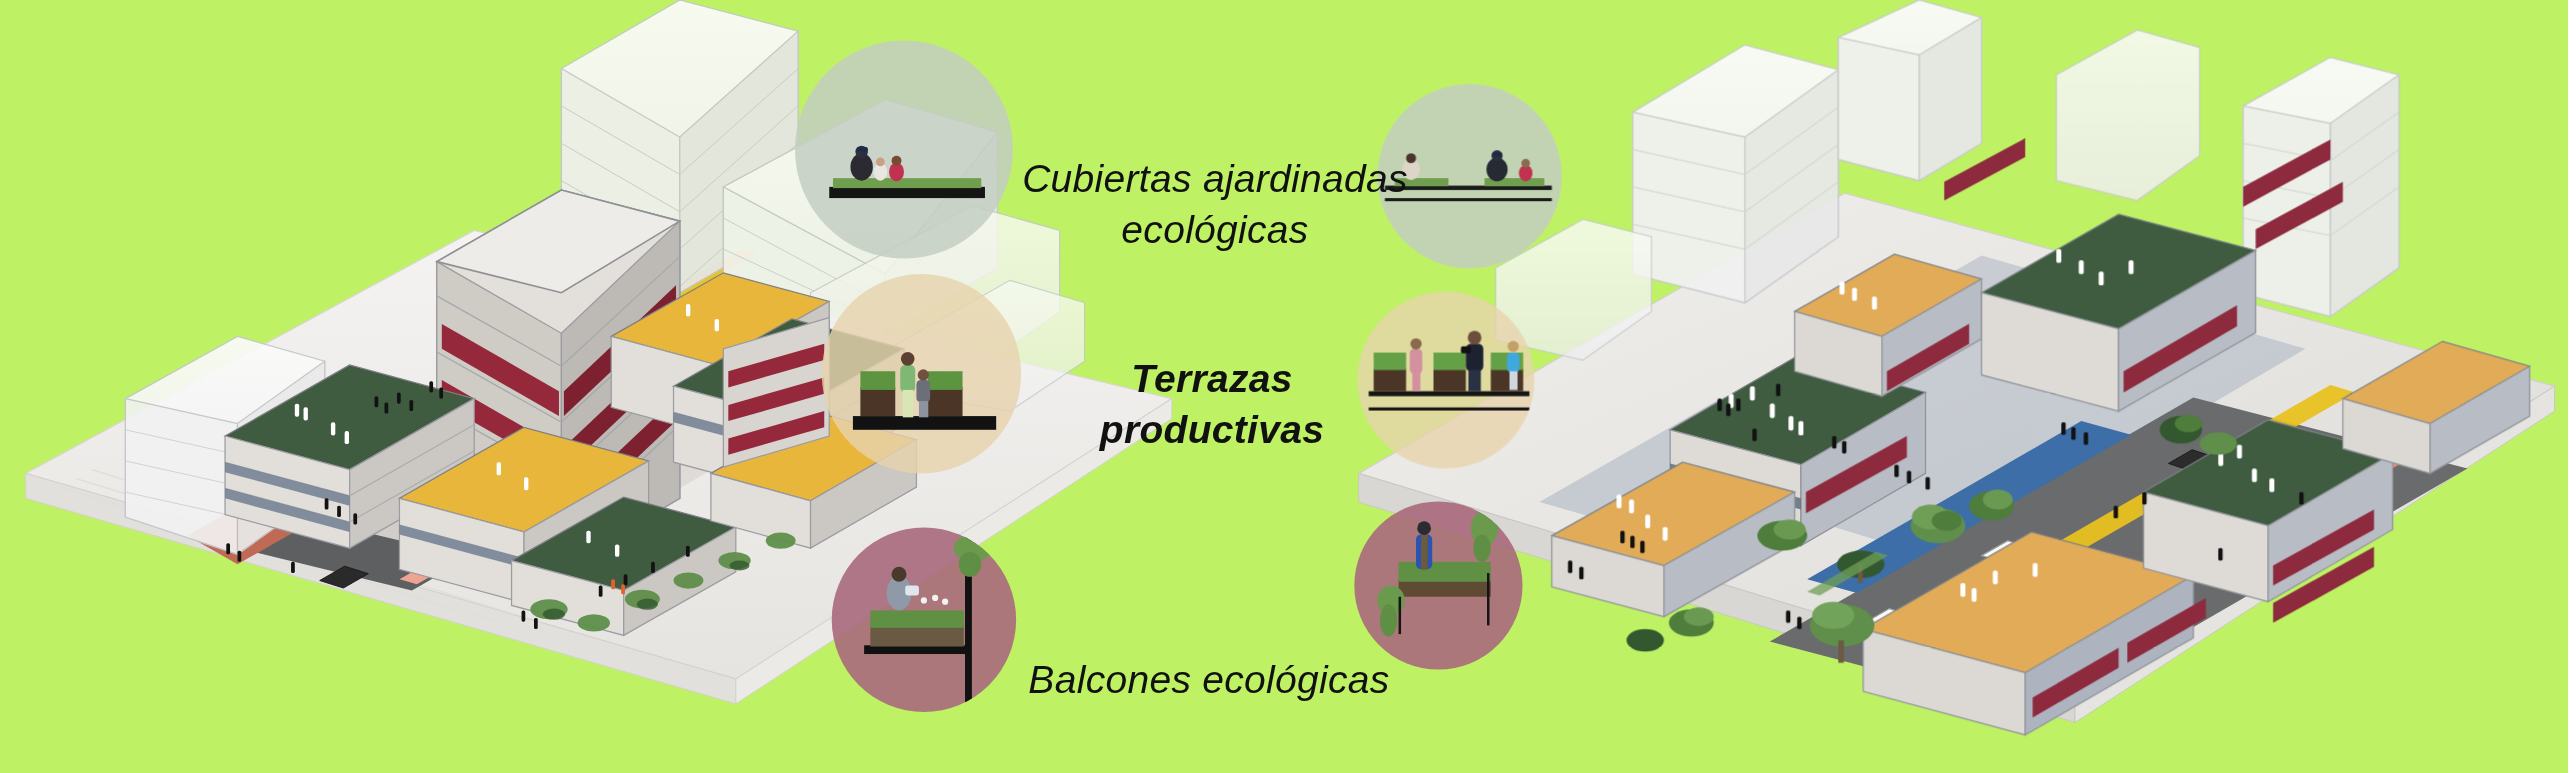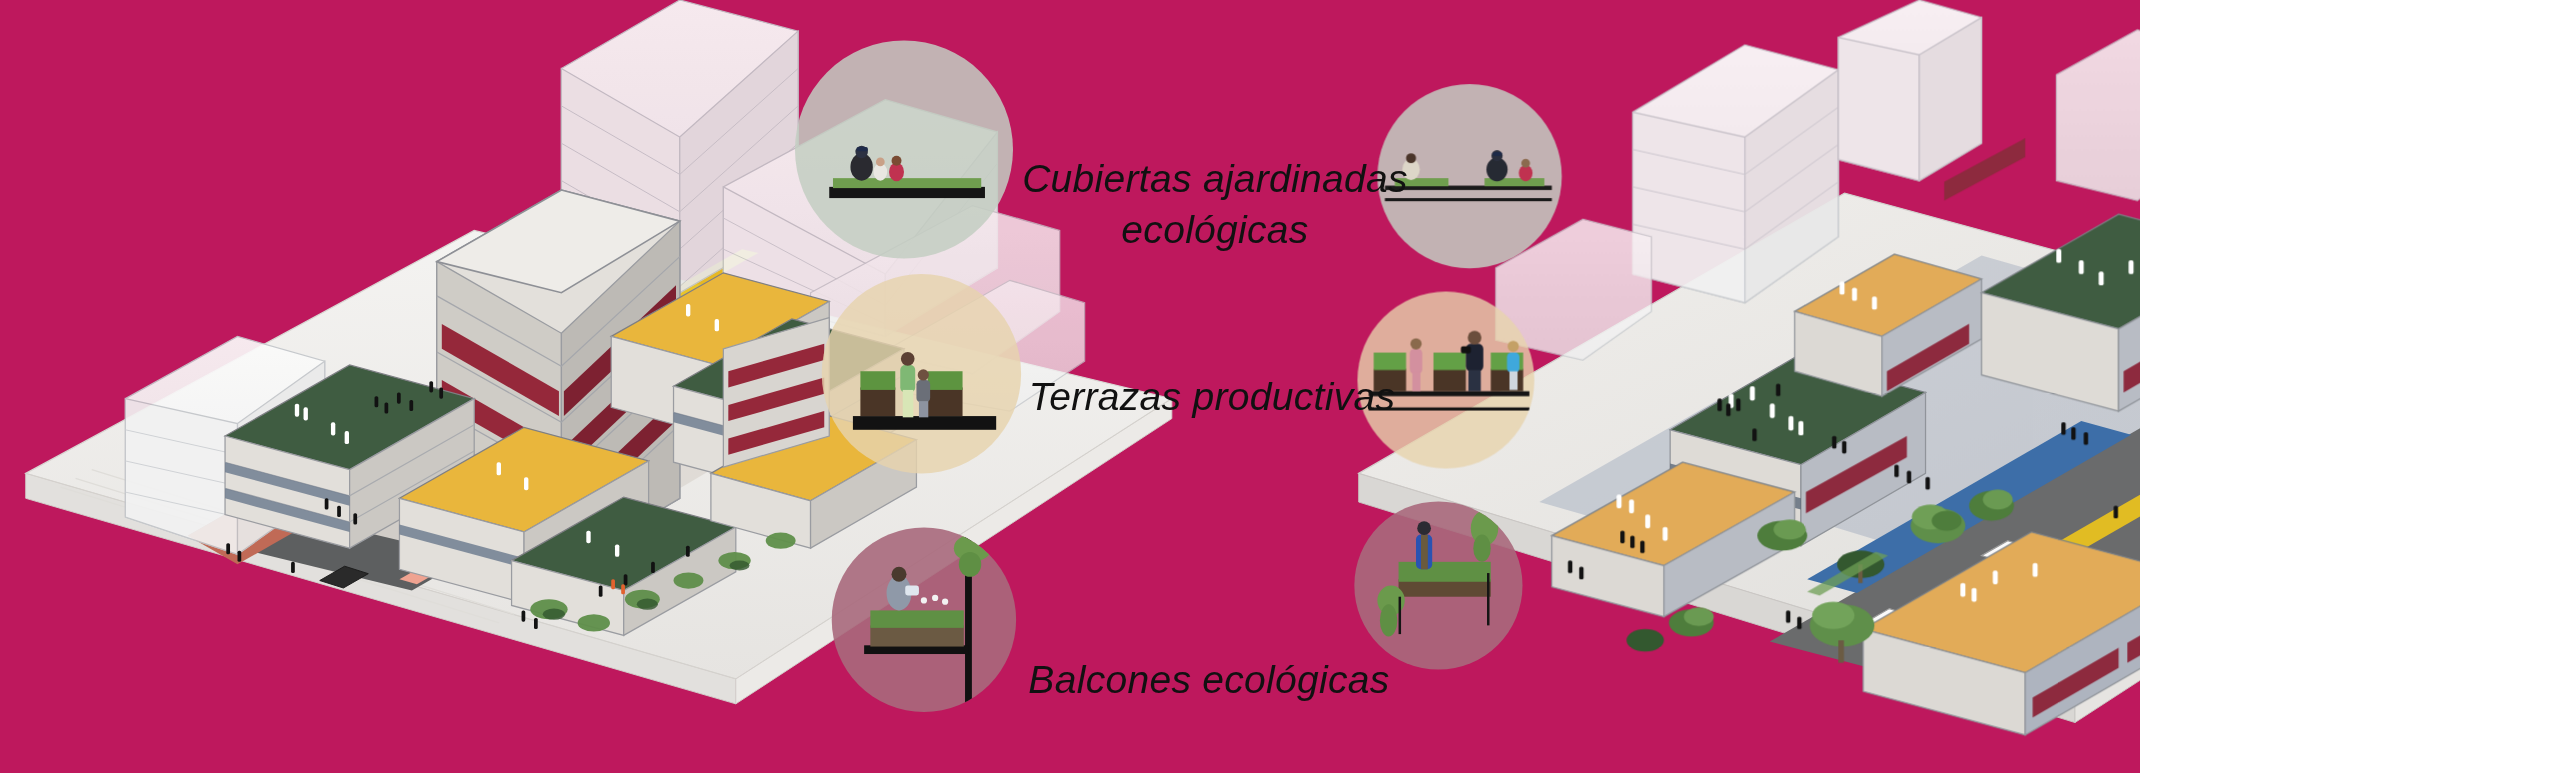--- a/index.html
+++ b/index.html
@@ -1,36 +1,36 @@
 <!DOCTYPE html>
 <html style="font-size:10px"><head>
 <meta charset="utf-8">
 <title>Cubiertas ajardinadas ecológicas — Terrazas productivas — Balcones ecológicos</title>
 <style>
   html,body{margin:0;padding:0;background:#ffffff;}
   body{width:2576px;height:773px;overflow:hidden;
        font-family:"Liberation Sans","DejaVu Sans",sans-serif;}
-  #stage{position:relative;width:2140px;height:773px;background:#be185d;overflow:hidden;}
+  #stage{position:relative;width:2568px;height:773px;background:#bef264;overflow:hidden;}
   svg.scene{position:absolute;left:0;top:0;width:2576px;height:773px;display:block;}
 
   
   .callout-label{
     position:absolute;
     font-family:"Liberation Sans","DejaVu Sans",sans-serif;
     font-style:italic;
     font-weight:300;
     color:#111111;
     letter-spacing:0.3px;
     text-align:center;
     line-height:1.32;
     white-space:pre-line;
     -webkit-font-smoothing:antialiased;
   }
   #label-cubiertas{left:1022px;top:153px;width:386px;font-size:39px;}
-  #label-terrazas {left:1019px;top:371px;width:386px;font-size:39px;}
+  #label-terrazas {left:1019px;top:353px;width:386px;font-size:39px;font-weight:bold;}
   #label-balcones {left:997px;top:654px;width:424px;font-size:39px;}
 </style>
 </head>
 <body>
 
 <div id="stage">
 
   <svg class="scene" viewBox="0 0 4133 1241">
     <defs>
 

